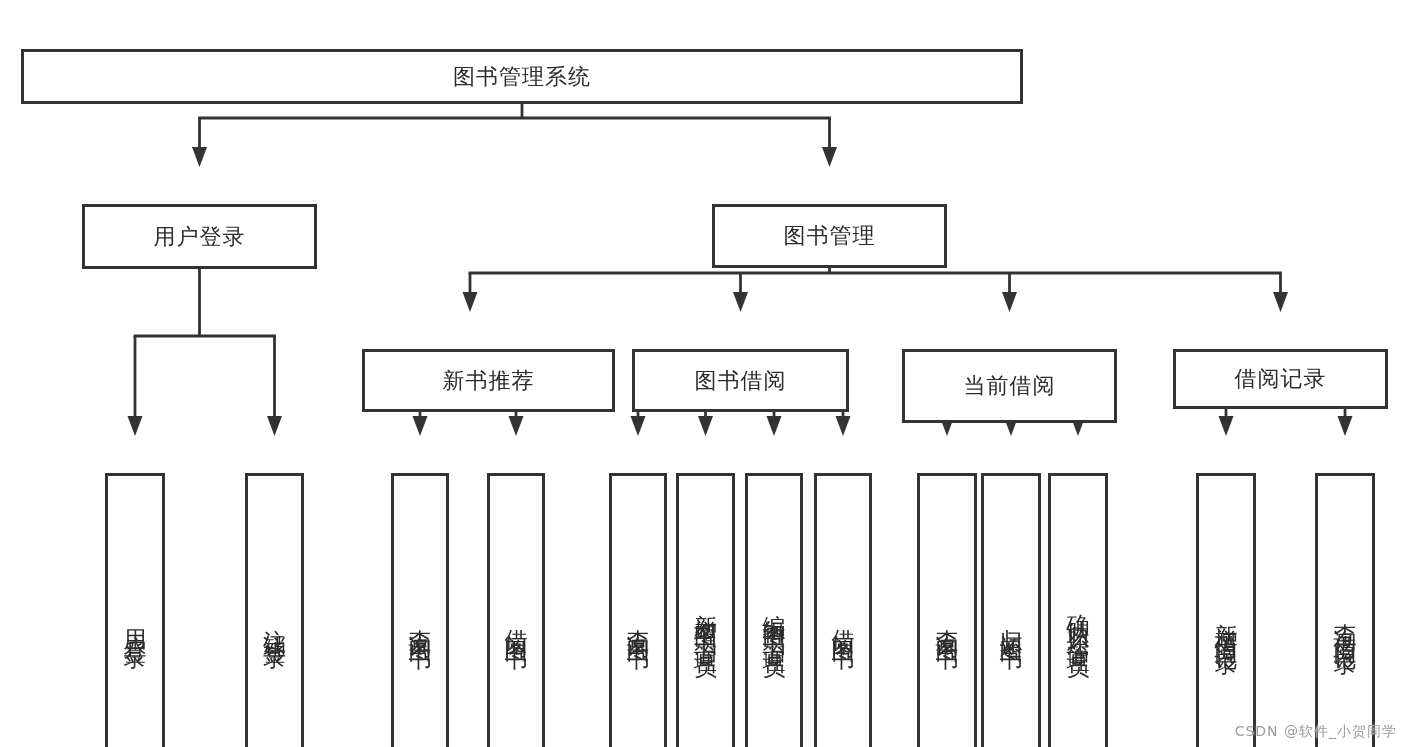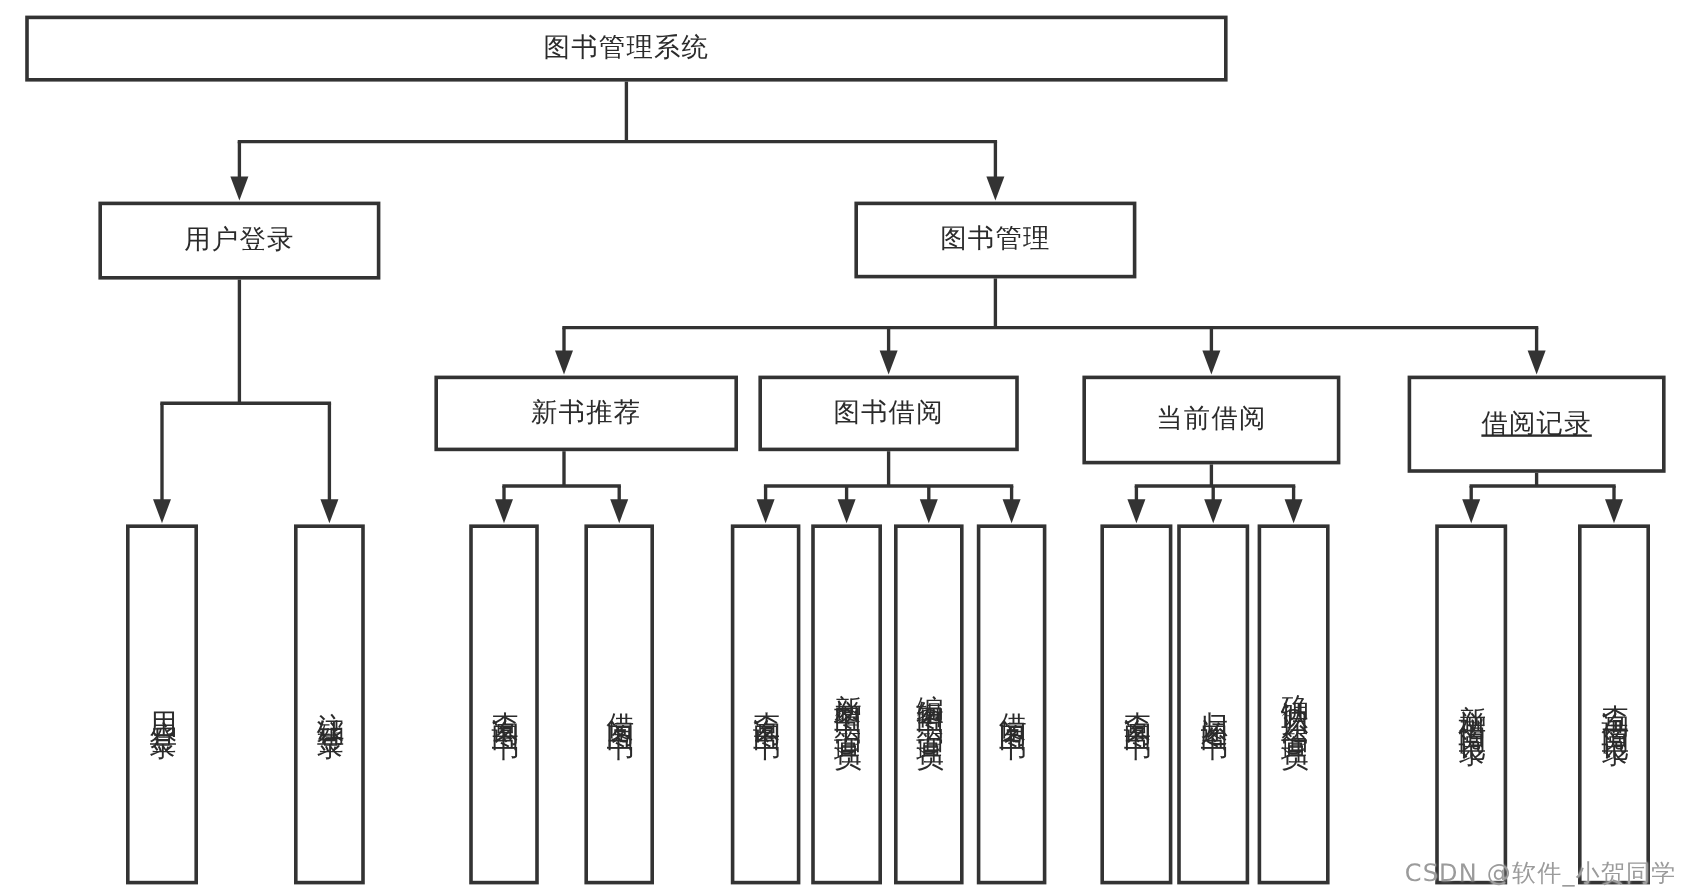--- a/index.html
+++ b/index.html
@@ -24,20 +24,21 @@
   .node {
     position: absolute;
     box-sizing: border-box;
     background: #ffffff;
     border: 3px solid var(--line, #333333);
     display: flex;
     align-items: center;
     justify-content: center;
     z-index: 2;
     color: var(--text, #2b2b2b);
+    margin-top: 36px;
   }
   .node-h .node-label {
     font-size: 22px;
     letter-spacing: 1px;
     white-space: nowrap;
     line-height: 1;
   }
   .node-v .node-label {
     writing-mode: vertical-rl;
     text-orientation: mixed;
@@ -45,21 +46,21 @@
     letter-spacing: 6px;
     line-height: 1;
     white-space: nowrap;
   }
   .watermark {
     position: absolute;
     right: 8px;
     bottom: 6px;
     z-index: 3;
     color: var(--watermark, #9b9b9b);
-    font-size: 20px;
+    font-size: 14px;
     letter-spacing: 1px;
     text-shadow: 0 0 2px #ffffff;
     white-space: nowrap;
     pointer-events: none;
     margin-top: 47px;
   }
 </style>
 </head>
 <body>
 
@@ -130,21 +131,21 @@
       </div>
       <div class="node node-h" style="left: 362px; top: 313px; width: 253px; height: 63px;">
         <span class="node-label">新书推荐</span>
       </div>
       <div class="node node-h" style="left: 632px; top: 313px; width: 217px; height: 63px;">
         <span class="node-label">图书借阅</span>
       </div>
       <div class="node node-h" style="left: 902px; top: 313px; width: 215px; height: 74px;">
         <span class="node-label">当前借阅</span>
       </div>
-      <div class="node node-h" style="left: 1173px; top: 313px; width: 215px; height: 81px; text-decoration: underline;">
+      <div class="node node-h" style="left: 1173px; top: 313px; width: 215px; height: 60px;">
         <span class="node-label">借阅记录</span>
       </div>
       <div class="node node-v" style="left: 105px; top: 437px; width: 60px; height: 300px;">
         <span class="node-label">用户登录</span>
       </div>
       <div class="node node-v" style="left: 245px; top: 437px; width: 59px; height: 300px;">
         <span class="node-label">注销登录</span>
       </div>
       <div class="node node-v" style="left: 391px; top: 437px; width: 58px; height: 300px;">
         <span class="node-label">查询图书</span>

